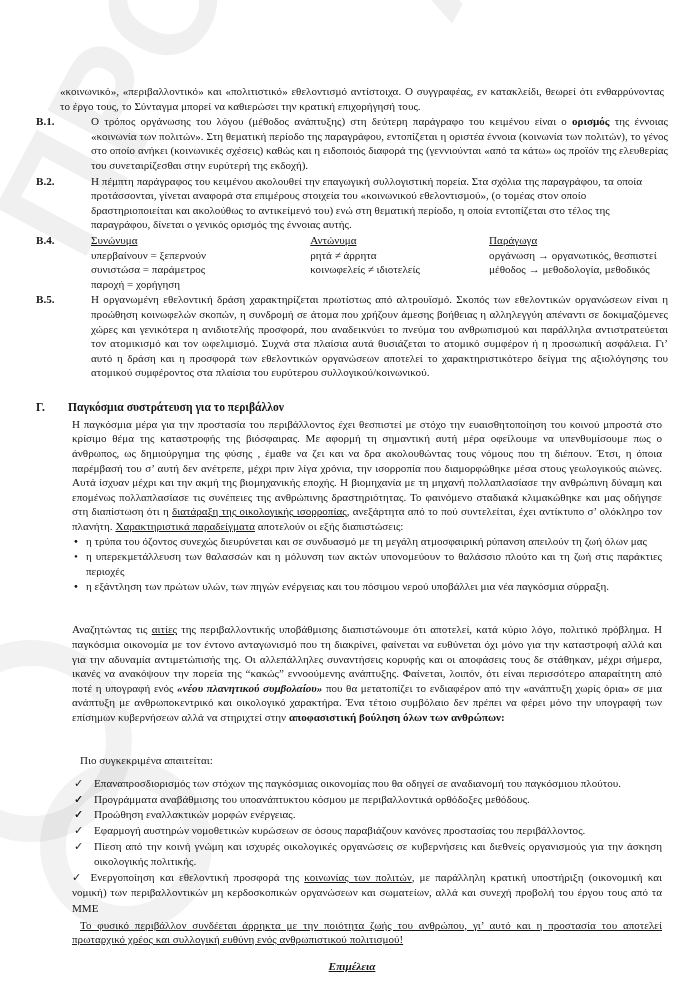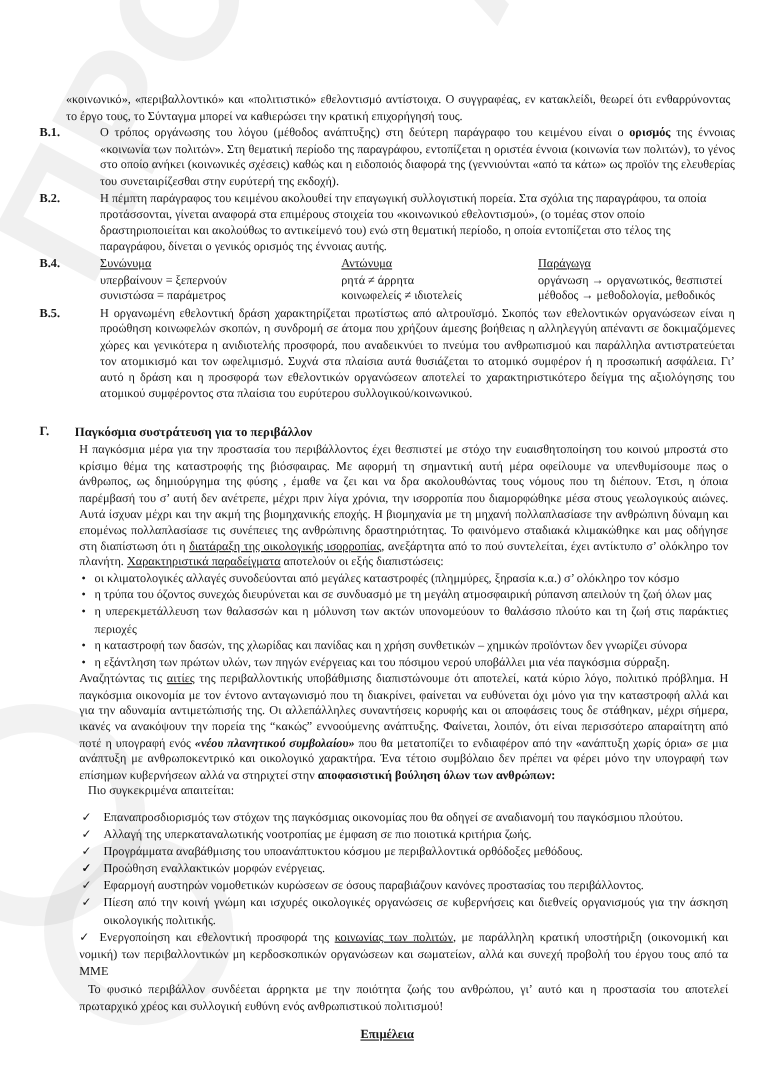--- a/index.html
+++ b/index.html
@@ -134,21 +134,21 @@
     text-align: left;
     font-weight: bold;
     font-size: 11.6px;
     line-height: 15px;
   }
 
   .body-indent {
     margin-left: 36px;
     margin-right: 6px;
   }
-  .body-indent .para { text-indent: 0; }
+  .body-indent .para { text-indent: 0; margin-top: 28px; }
 
   .bullets { margin: 0; padding: 0; list-style: none; }
   .bullets li {
     font-size: 11.1px;
     line-height: 15.2px;
     text-align: justify;
     padding-left: 14px;
     position: relative;
   }
   .bullets li .bullet-dot {
@@ -174,20 +174,21 @@
   .checks li.wide { padding-left: 0; }
   .checks li.wide .check-mark { position: static; margin-right: 7px; }
 
   
   .credit {
     margin-top: 12px;
     text-align: center;
   }
   .credit-label {
     font-weight: bold;
+    font-style: italic;
     text-decoration: underline;
     font-size: 11.3px;
     line-height: 15px;
   }
   .credit-line {
     font-weight: bold;
     font-size: 11.6px;
     line-height: 16px;
   }
 </style>
@@ -231,62 +232,67 @@
           <tr>
             <td>υπερβαίνουν = ξεπερνούν</td>
             <td>ρητά ≠ άρρητα</td>
             <td>οργάνωση → οργανωτικός, θεσπιστεί</td>
           </tr>
           <tr>
             <td>συνιστώσα = παράμετρος</td>
             <td>κοινωφελείς ≠ ιδιοτελείς</td>
             <td>μέθοδος → μεθοδολογία, μεθοδικός</td>
           </tr>
+          <tr>
+            <td>παροχή = χορήγηση</td>
+            <td></td>
+            <td></td>
+          </tr>
         </tbody>
       </table>
     </div>
   </div>
 
   <div class="item">
     <div class="item-num">Β.5.</div>
     <div class="item-body">Η οργανωμένη εθελοντική δράση χαρακτηρίζεται πρωτίστως από αλτρουϊσμό. Σκοπός των εθελοντικών οργανώσεων είναι η προώθηση κοινωφελών σκοπών, η συνδρομή σε άτομα που χρήζουν άμεσης βοήθειας η αλληλεγγύη απέναντι σε δοκιμαζόμενες χώρες και γενικότερα η ανιδιοτελής προσφορά, που αναδεικνύει το πνεύμα του ανθρωπισμού και παράλληλα αντιστρατεύεται τον ατομικισμό και τον ωφελιμισμό. Συχνά στα πλαίσια αυτά θυσιάζεται το ατομικό συμφέρον ή η προσωπική ασφάλεια. Γι’ αυτό η δράση και η προσφορά των εθελοντικών οργανώσεων αποτελεί το χαρακτηριστικότερο δείγμα της αξιολόγησης του ατομικού συμφέροντος στα πλαίσια του ευρύτερου συλλογικού/κοινωνικού.</div>
   </div>
 
   <div class="section-row">
     <div class="section-letter">Γ.</div>
     <div class="section-title">Παγκόσμια συστράτευση για το περιβάλλον</div>
   </div>
 
   <div class="body-indent">
 
     <p class="para" style="margin-top:2px;"><span>Η παγκόσμια μέρα για την προστασία του περιβάλλοντος έχει θεσπιστεί με στόχο την ευαισθητοποίηση του κοινού μπροστά στο κρίσιμο θέμα της καταστροφής της βιόσφαιρας. Με αφορμή τη σημαντική αυτή μέρα οφείλουμε να υπενθυμίσουμε πως ο άνθρωπος, ως δημιούργημα της φύσης , έμαθε να ζει και να δρα ακολουθώντας τους νόμους που τη διέπουν. Έτσι, η όποια παρέμβασή του σ’ αυτή δεν ανέτρεπε, μέχρι πριν λίγα χρόνια, την ισορροπία που διαμορφώθηκε μέσα στους γεωλογικούς αιώνες. Αυτά ίσχυαν μέχρι και την ακμή της βιομηχανικής εποχής. Η βιομηχανία με τη μηχανή πολλαπλασίασε την ανθρώπινη δύναμη και επομένως πολλαπλασίασε τις συνέπειες της ανθρώπινης δραστηριότητας. Το φαινόμενο σταδιακά κλιμακώθηκε και μας οδήγησε στη διαπίστωση ότι η </span><span class="u">διατάραξη της οικολογικής ισορροπίας</span><span>, ανεξάρτητα από το πού συντελείται, έχει αντίκτυπο σ’ ολόκληρο τον πλανήτη. </span><span class="u">Χαρακτηριστικά παραδείγματα</span><span> αποτελούν οι εξής διαπιστώσεις:</span></p>
 
     <ul class="bullets">
-      <li><span class="bullet-dot">•</span><span>οι κλιματολογικές αλλαγές συνοδεύονται από μεγάλες καταστροφές (πλημμύρες, ξηρασία κ.α.) σ’ ολόκληρο τον κόσμο</span></li>
+      <li><span class="bullet-dot">•</span></li>
       <li><span class="bullet-dot">•</span><span>η τρύπα του όζοντος συνεχώς διευρύνεται και σε συνδυασμό με τη μεγάλη ατμοσφαιρική ρύπανση απειλούν τη ζωή όλων μας</span></li>
       <li><span class="bullet-dot">•</span><span>η υπερεκμετάλλευση των θαλασσών και η μόλυνση των ακτών υπονομεύουν το θαλάσσιο πλούτο και τη ζωή στις παράκτιες περιοχές</span></li>
-      <li><span class="bullet-dot">•</span><span>η καταστροφή των δασών, της χλωρίδας και πανίδας και η χρήση συνθετικών – χημικών προϊόντων δεν γνωρίζει σύνορα</span></li>
+      <li><span class="bullet-dot">•</span></li>
       <li><span class="bullet-dot">•</span><span>η εξάντληση των πρώτων υλών, των πηγών ενέργειας και του πόσιμου νερού υποβάλλει μια νέα παγκόσμια σύρραξη.</span></li>
     </ul>
 
     <p class="para"><span>Αναζητώντας τις </span><span class="u">αιτίες</span><span> της περιβαλλοντικής υποβάθμισης διαπιστώνουμε ότι αποτελεί, κατά κύριο λόγο, πολιτικό πρόβλημα. Η παγκόσμια οικονομία με τον έντονο ανταγωνισμό που τη διακρίνει, φαίνεται να ευθύνεται όχι μόνο για την καταστροφή αλλά και για την αδυναμία αντιμετώπισής της. Οι αλλεπάλληλες συναντήσεις κορυφής και οι αποφάσεις τους δε στάθηκαν, μέχρι σήμερα, ικανές να ανακόψουν την πορεία της “κακώς” εννοούμενης ανάπτυξης. Φαίνεται, λοιπόν, ότι είναι περισσότερο απαραίτητη από ποτέ η υπογραφή ενός </span><span class="b i">«νέου πλανητικού συμβολαίου»</span><span> που θα μετατοπίζει το ενδιαφέρον από την «ανάπτυξη χωρίς όρια» σε μια ανάπτυξη με ανθρωποκεντρικό και οικολογικό χαρακτήρα. Ένα τέτοιο συμβόλαιο δεν πρέπει να φέρει μόνο την υπογραφή των επίσημων κυβερνήσεων αλλά να στηριχτεί στην </span><span class="b">αποφασιστική βούληση όλων των ανθρώπων:</span></p>
 
     <p class="para" style="text-indent:8px;">Πιο συγκεκριμένα απαιτείται:</p>
 
     <ul class="checks" style="margin-top:9px;">
       <li><span class="check-mark">✓</span><span>Επαναπροσδιορισμός των στόχων της παγκόσμιας οικονομίας που θα οδηγεί σε αναδιανομή του παγκόσμιου πλούτου.</span></li>
-      <li><span class="check-mark">✓</span><span>Αλλαγή της υπερκαταναλωτικής νοοτροπίας με έμφαση σε πιο ποιοτικά κριτήρια ζωής.</span></li>
+      <li><span class="check-mark">✓</span></li>
       <li><span class="check-mark">✓</span><span>Προγράμματα αναβάθμισης του υποανάπτυκτου κόσμου με περιβαλλοντικά ορθόδοξες μεθόδους.</span></li>
       <li><span class="check-mark">✓</span></li>
       <li><span class="check-mark">✓</span><span>Προώθηση εναλλακτικών μορφών ενέργειας.</span></li>
       <li><span class="check-mark">✓</span><span>Εφαρμογή αυστηρών νομοθετικών κυρώσεων σε όσους παραβιάζουν κανόνες προστασίας του περιβάλλοντος.</span></li>
       <li><span class="check-mark">✓</span><span>Πίεση από την κοινή γνώμη και ισχυρές οικολογικές οργανώσεις σε κυβερνήσεις και διεθνείς οργανισμούς για την άσκηση οικολογικής πολιτικής.</span></li>
       <li class="wide"><span class="check-mark">✓</span><span>Ενεργοποίηση και εθελοντική προσφορά της </span><span class="u">κοινωνίας των πολιτών</span><span>, με παράλληλη κρατική υποστήριξη (οικονομική και νομική) των περιβαλλοντικών μη κερδοσκοπικών οργανώσεων και σωματείων, αλλά και συνεχή προβολή του έργου  τους από τα ΜΜΕ</span></li>
     </ul>
 
-    <p class="para" style="text-indent:8px;margin-top:1px;">Το φυσικό περιβάλλον συνδέεται άρρηκτα με την ποιότητα ζωής του ανθρώπου, γι’ αυτό και η προστασία του αποτελεί πρωταρχικό χρέος και συλλογική ευθύνη ενός ανθρωπιστικού πολιτισμού!</p>
+    <p class="para" style="text-indent:8px;margin-top:1px;text-decoration:underline;">Το φυσικό περιβάλλον συνδέεται άρρηκτα με την ποιότητα ζωής του ανθρώπου, γι’ αυτό και η προστασία του αποτελεί πρωταρχικό χρέος και συλλογική ευθύνη ενός ανθρωπιστικού πολιτισμού!</p>
   </div>
 
   <div class="credit">
     <div class="credit-label">Επιμέλεια</div>
   </div>
 
 </div>
 
 </body></html>

